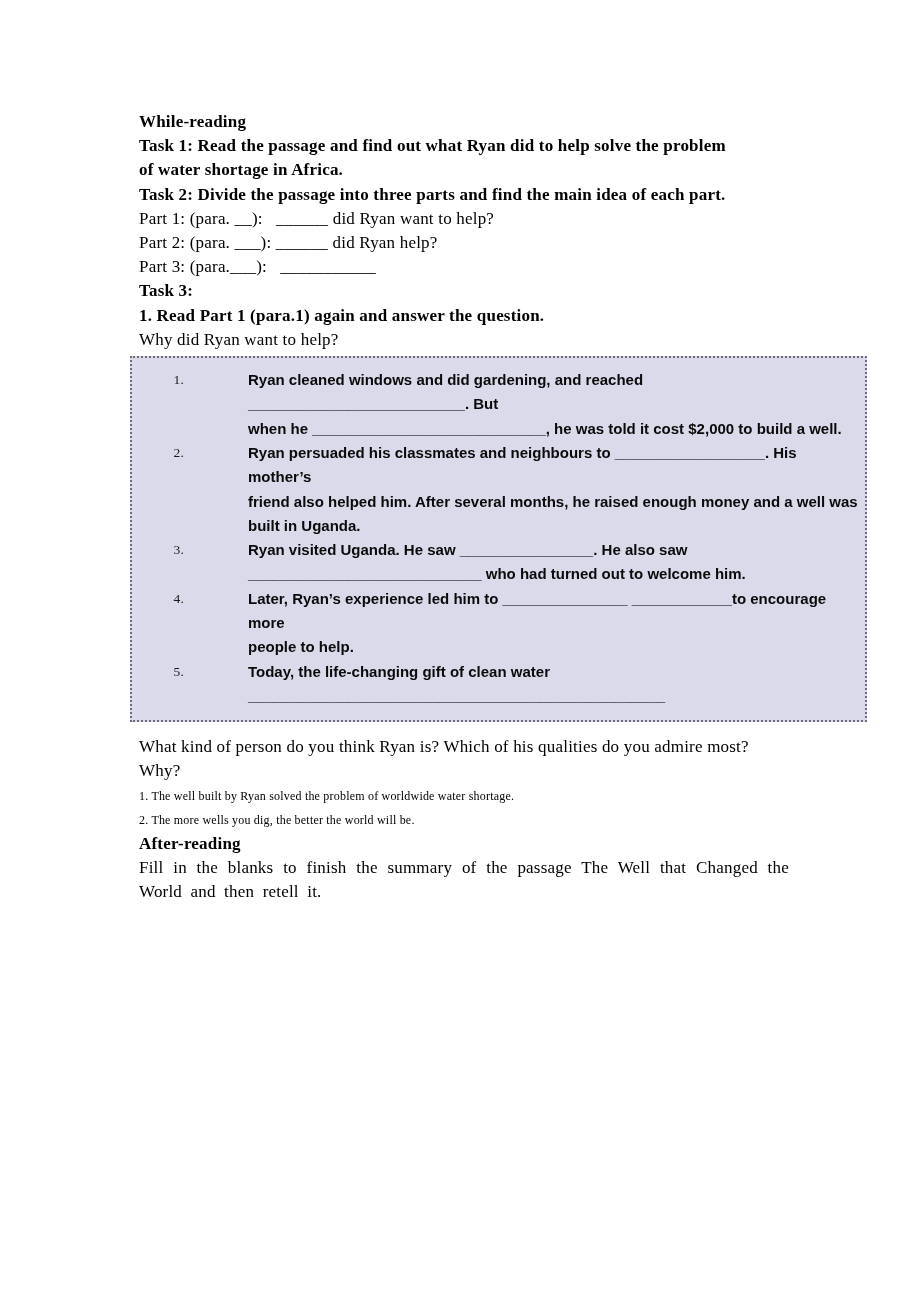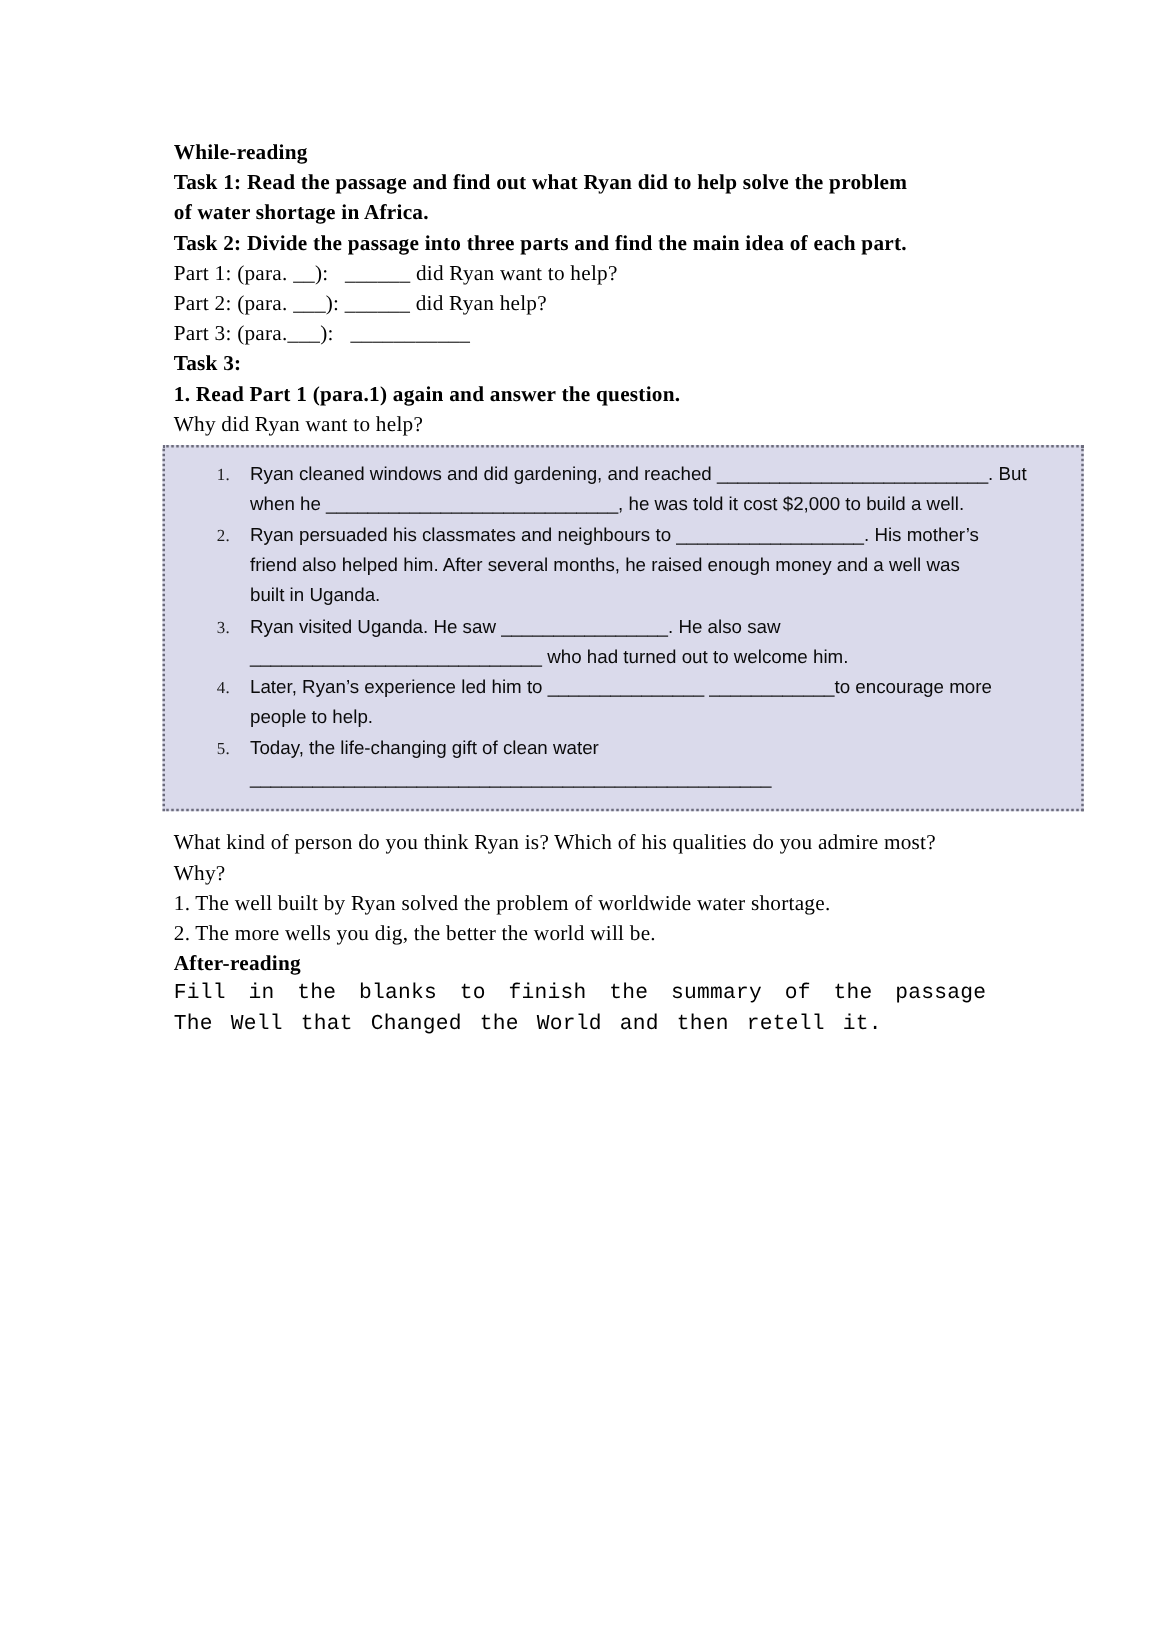--- a/index.html
+++ b/index.html
@@ -25,26 +25,25 @@
     font-size: 17px;
     line-height: 24.2px;
     letter-spacing: 0.2px;
   }
   .content p {
     margin: 0;
     white-space: pre-wrap; 
   }
   .b { font-weight: bold; }
   .t4mid { font-size: 14.6px; }
-  .opt { font-size: 17px; }
+  .opt { font-size: 12px; }
   .justify {
     white-space: normal !important;
     text-align: justify;
     word-spacing: 4px;
-    font-family: Liberation Mono, monospace;
   }
   
   .story-box {
     box-sizing: border-box;
     width: 737px;
     margin: 4px 0 13px -9px;
     background: #dadaeb;
     border: 2px dotted #6b6b7b;
     padding: 10px 2px 12px 0;
   }
@@ -54,26 +53,27 @@
     text-align: right;
     padding-right: 16px;
     font-family: "Liberation Serif", serif;
     font-size: 13.5px;
     line-height: 24.3px;
     color: #1a1a1a;
   }
   .sb-text {
     flex: 1;
     font-family: "Liberation Sans", sans-serif;
-    font-weight: normal;
+    font-weight: bold;
     font-size: 15px;
     line-height: 24.3px;
     letter-spacing: 0px;
     color: #0a0a0a;
     white-space: pre-wrap;
+    margin-left: 48px;
   }
 </style>
 </head>
 <body style="background: rgb(255, 255, 255);">
 
 <div class="page" style="color: rgb(0, 0, 0);">
   <div class="content">
 
     <p class="b">While-reading</p>
     <p class="b">Task 1: Read the passage and find out what Ryan did to help solve the problem

